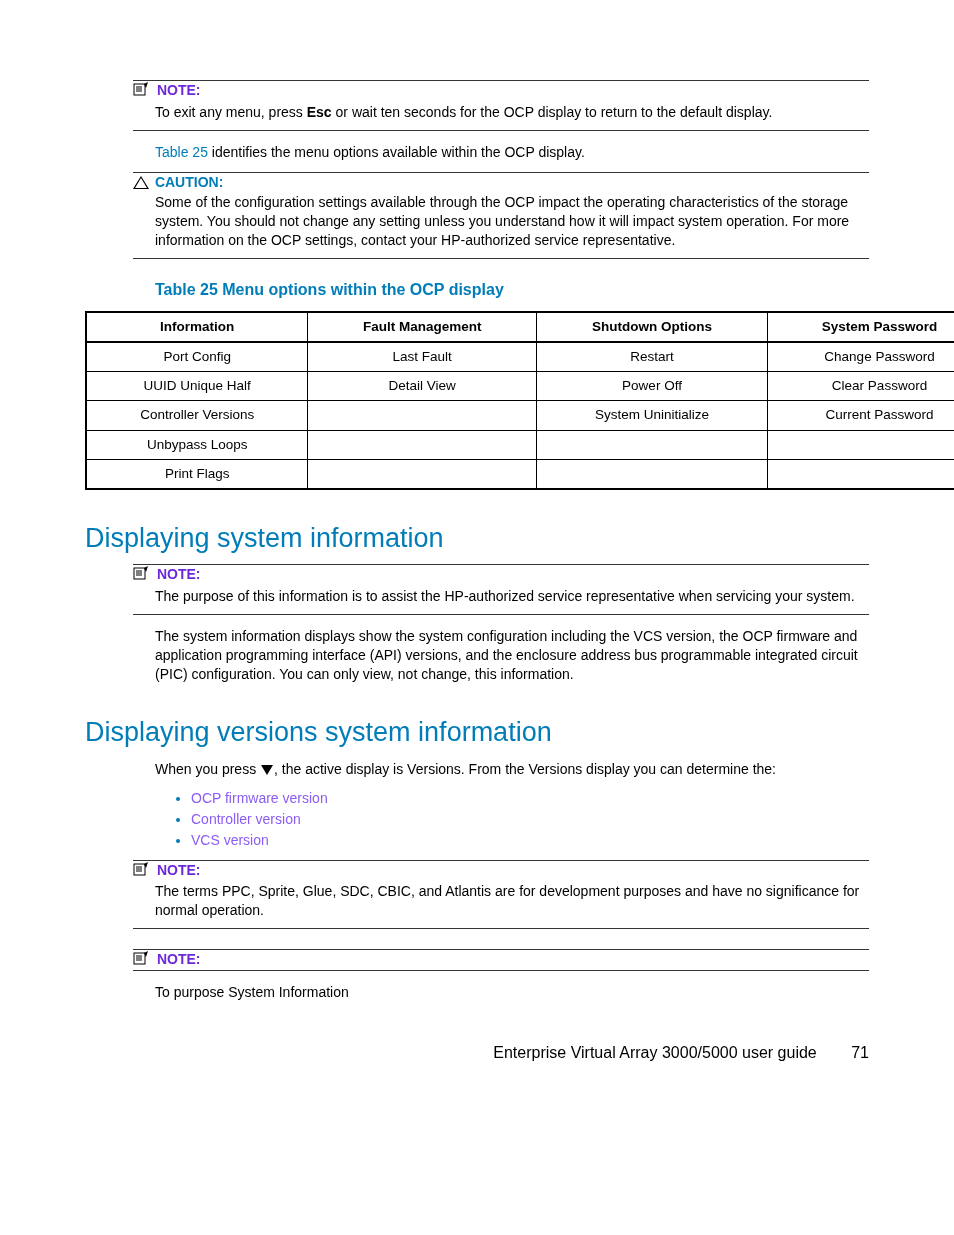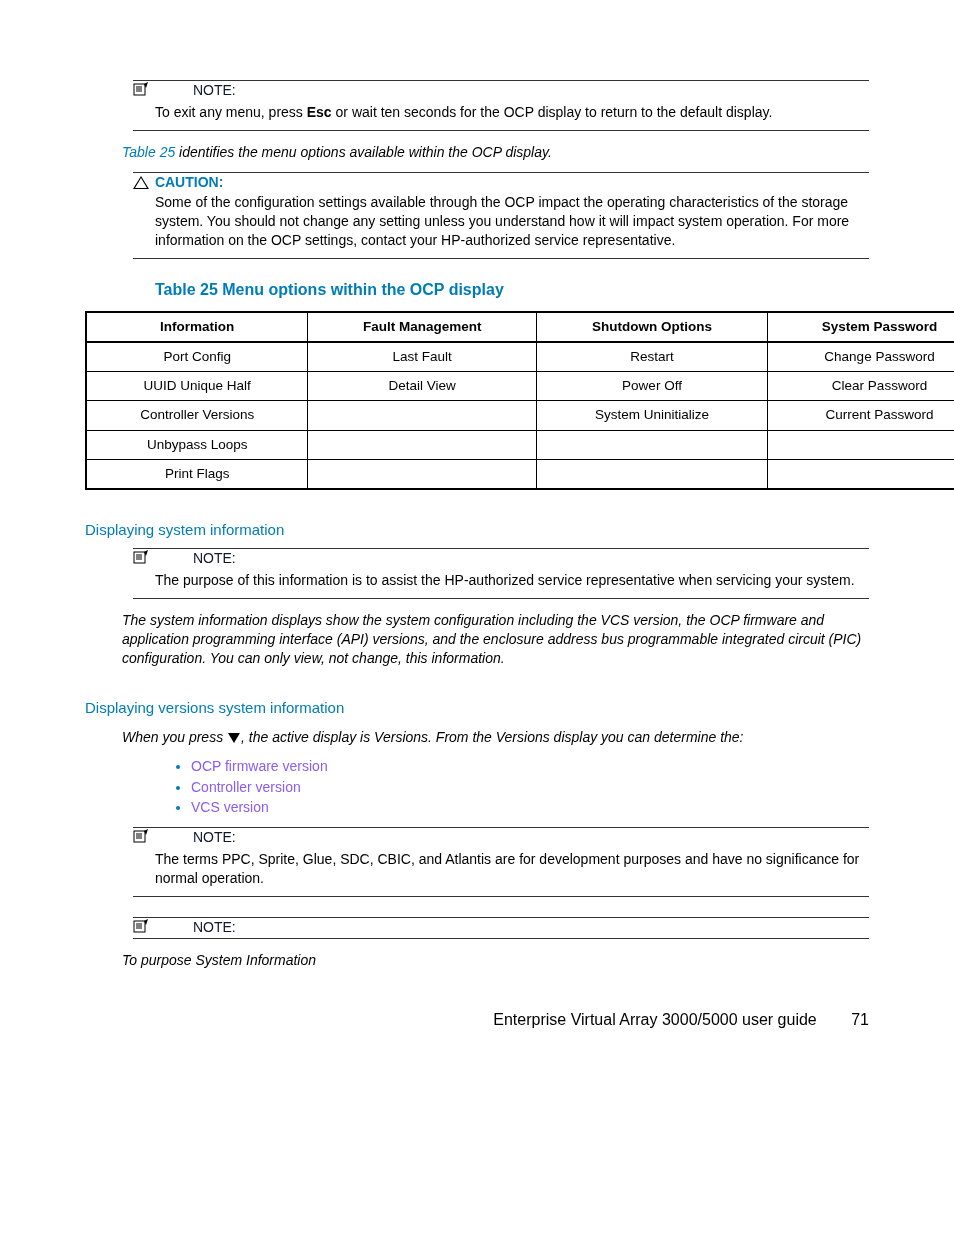--- a/index.html
+++ b/index.html
@@ -21,34 +21,32 @@
     border-top: 1px solid #333;
     margin: 0;
   }
   .icon-note, .icon-caution {
     display: inline-block;
     width: 16px;
     vertical-align: middle;
     margin-right: 4px;
   }
   .label-note {
-    color: #0f172a;
-    font-weight: normal;
-    margin-left: 36px;
+    color: #6d28d9;
+    font-weight: bold;
   }
   .label-caution {
     color: #007db8;
     font-weight: bold;
   }
   .block-body {
     margin: 2px 0 8px 22px;
   }
   .para-indent {
-    margin: 10px 0 10px 37px;
-    font-style: italic;
+    margin: 10px 0 10px 70px;
   }
   .link {
     color: #007db8;
   }
   .table-title {
     color: #007db8;
     font-weight: bold;
     margin: 20px 0 10px 70px;
     font-size: 16px;
   }
@@ -68,21 +66,21 @@
     border-bottom: 2px solid #000;
     font-weight: bold;
   }
   table.ocp thead tr th:first-child,
   table.ocp tbody tr td:first-child { border-left: 2px solid #000; }
   table.ocp thead tr th:last-child,
   table.ocp tbody tr td:last-child { border-right: 2px solid #000; }
   h2.section {
     color: #007db8;
     font-weight: normal;
-    font-size: 15px;
+    font-size: 27px;
     margin: 30px 0 8px 0;
   }
   ul.bullets {
     margin: 4px 0 10px 90px;
     padding-left: 16px;
   }
   ul.bullets li {
     color: #8b5cf6;
     margin: 2px 0;
   }

